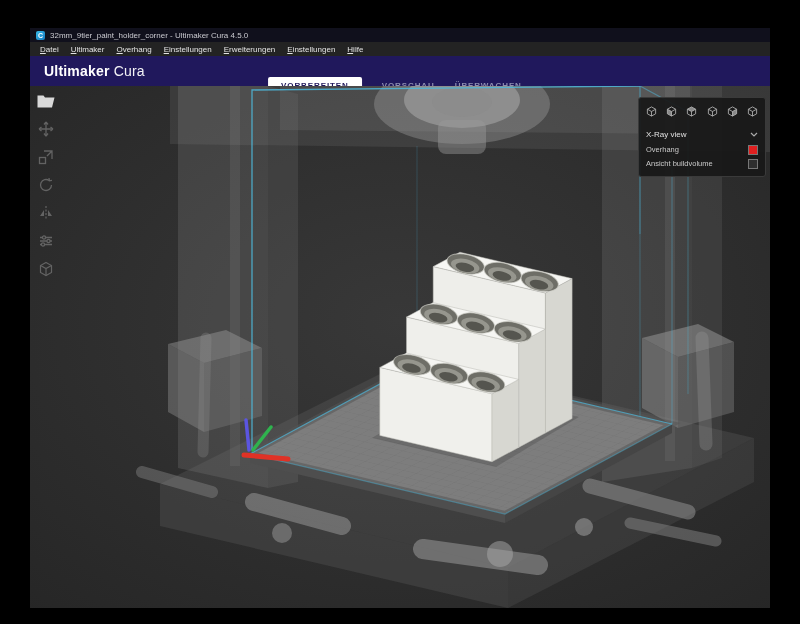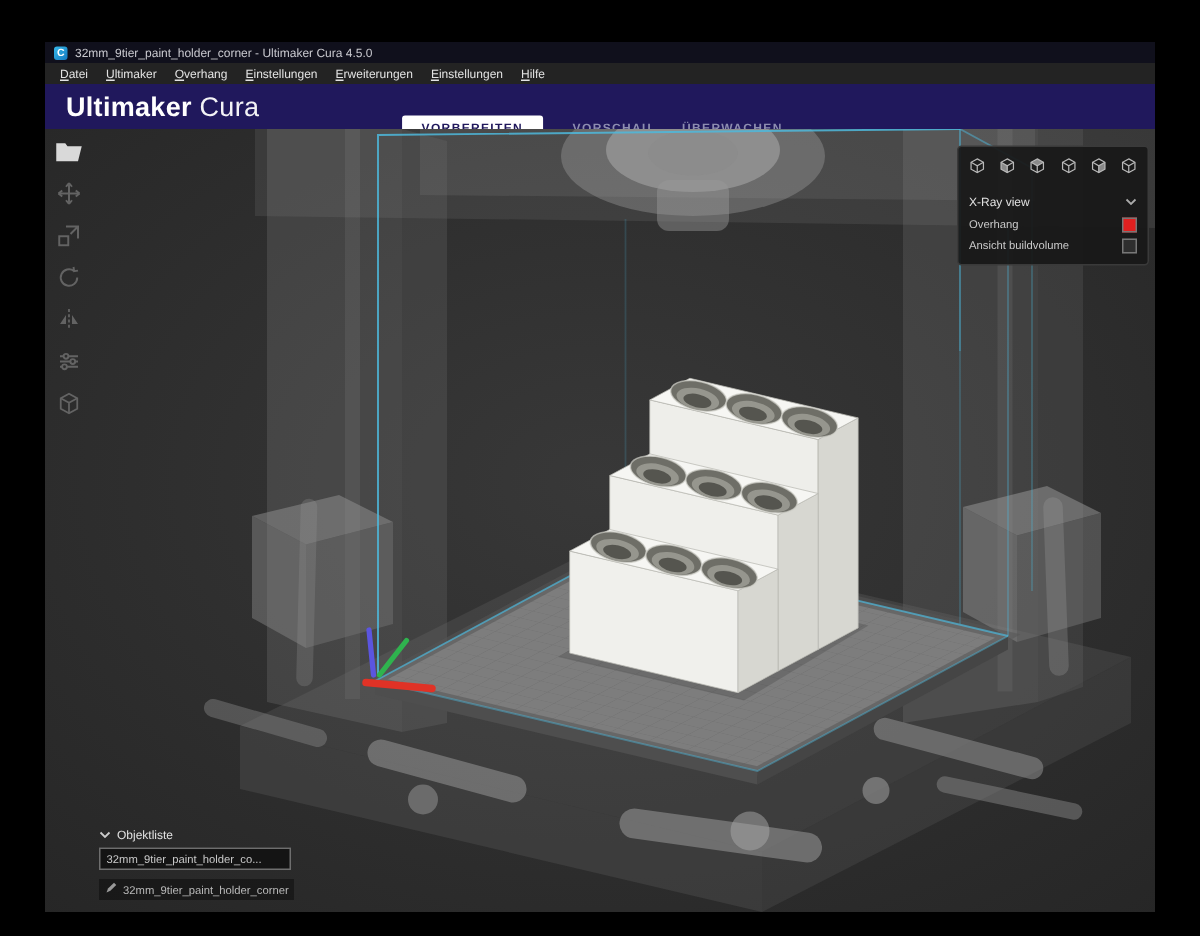--- a/index.html
+++ b/index.html
@@ -15,21 +15,21 @@
     color:#fff;font-size:7px;font-weight:bold;line-height:9px;text-align:center;flex:0 0 auto;}
   .titlebar-text{font-size:8px;color:#c9c9cf;white-space:nowrap;}
 
   
   .menubar{height:14px;background:#232323;display:flex;align-items:center;padding-left:4px;text-align:center;}
   .menu-item{font-size:8px;color:#e3e3e3;padding:0 6px;cursor:default;}
   .menu-item::first-letter{text-decoration:underline;}
 
   
   .header{height:30px;background:#20185c;display:flex;align-items:center;position:relative;}
-  .brand{margin-left:14px;color:#fff;font-size:18px;letter-spacing:.2px;}
+  .brand{margin-left:14px;color:#fff;font-size:14px;letter-spacing:.2px;}
   .brand .bold{font-weight:700;}
   .brand .light{font-weight:300;opacity:.95;}
   .tabs{position:absolute;left:50%;transform:translateX(-52%);top:14px;height:100%;
     display:flex;align-items:center;gap:20px;}
   .tab{font-size:8px;font-weight:700;letter-spacing:.9px;color:#8d8db0;cursor:default;}
   .tab.active{background:#fff;color:#20185c;padding:4px 13px;border-radius:2px;}
 
   
   .viewport{position:relative;width:740px;height:522px;background:#2d2d2d;overflow:hidden;}
   .scene{position:absolute;left:0;top:0;}
@@ -352,34 +352,15 @@
       <div class="vp-row">
         <span>Overhang</span>
         <span class="swatch" style="background-color: rgb(224, 32, 32);"></span>
       </div>
       <div class="vp-row">
         <span>Ansicht buildvolume</span>
         <span class="swatch" style="background-color: rgb(46, 46, 46);"></span>
       </div>
     </div>
 
-    <div class="object-list">
-      <div class="ol-title">
-        <span>
-          <svg width="8" height="5" viewBox="0 0 8 5">
-              <polyline points="1,1 4,4 7,1" fill="none" stroke="#cccccc" stroke-width="1.2"></polyline>
-            </svg>
-        </span>
-        <span>Objektliste</span>
-      </div>
-      <div class="ol-box">32mm_9tier_paint_holder_co...</div>
-      <div class="ol-name">
-        <span>
-          <svg width="8" height="8" viewBox="0 0 8 8">
-              <path d="M1 7l1-2.6L6 .5 7.5 2 3.6 5.9 1 7z" fill="#999999"></path>
-            </svg>
-        </span>
-        <span>32mm_9tier_paint_holder_corner</span>
-      </div>
-    </div>
 
   </div>
 </div>
 
 </body></html>

